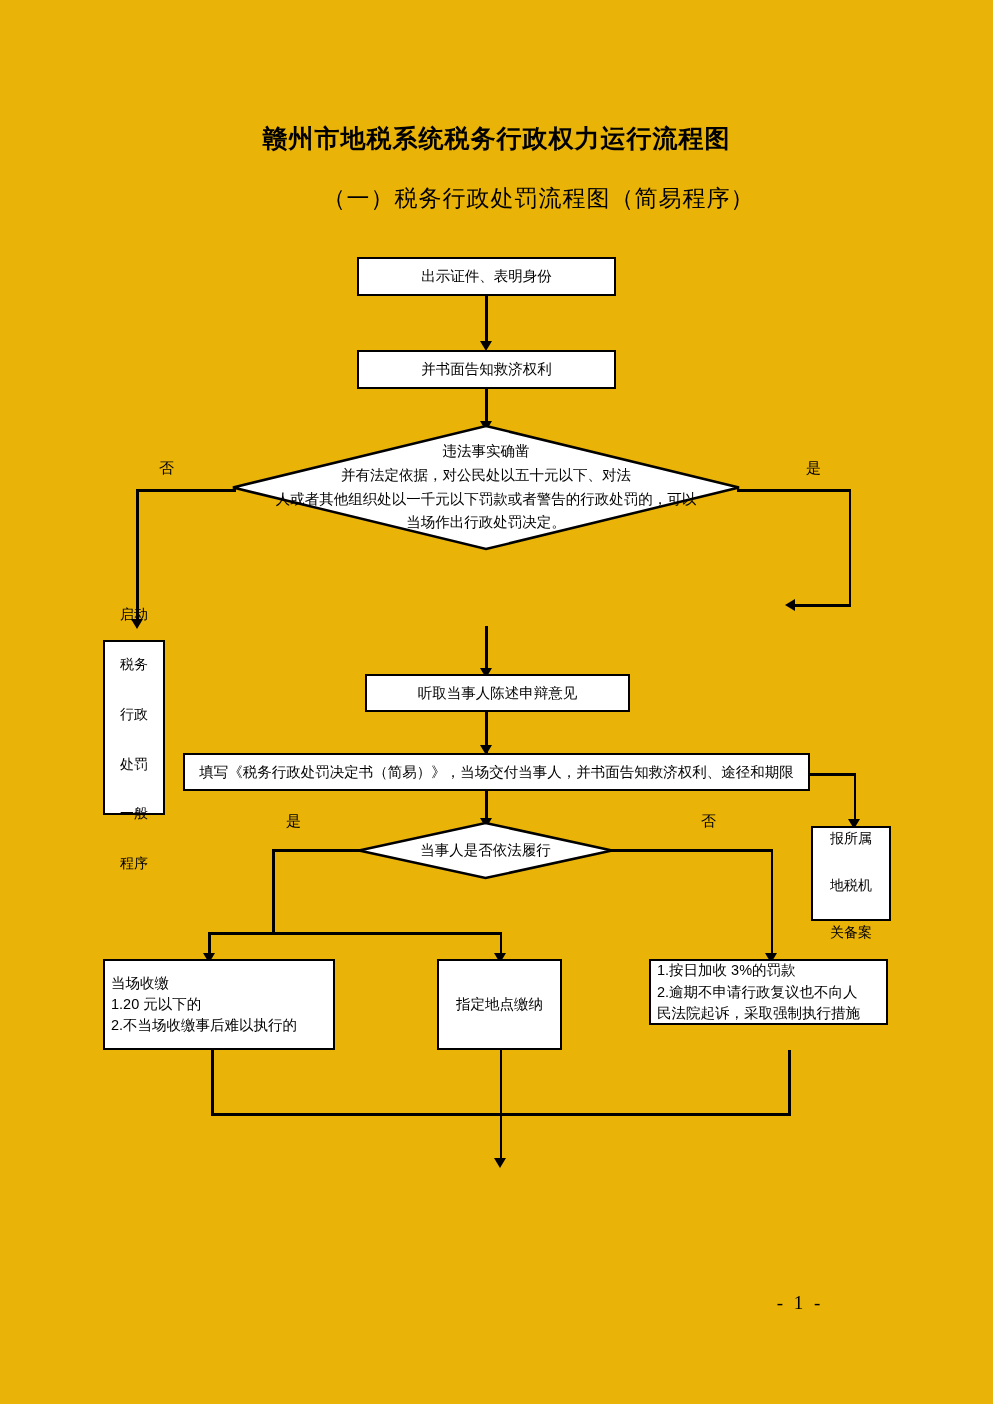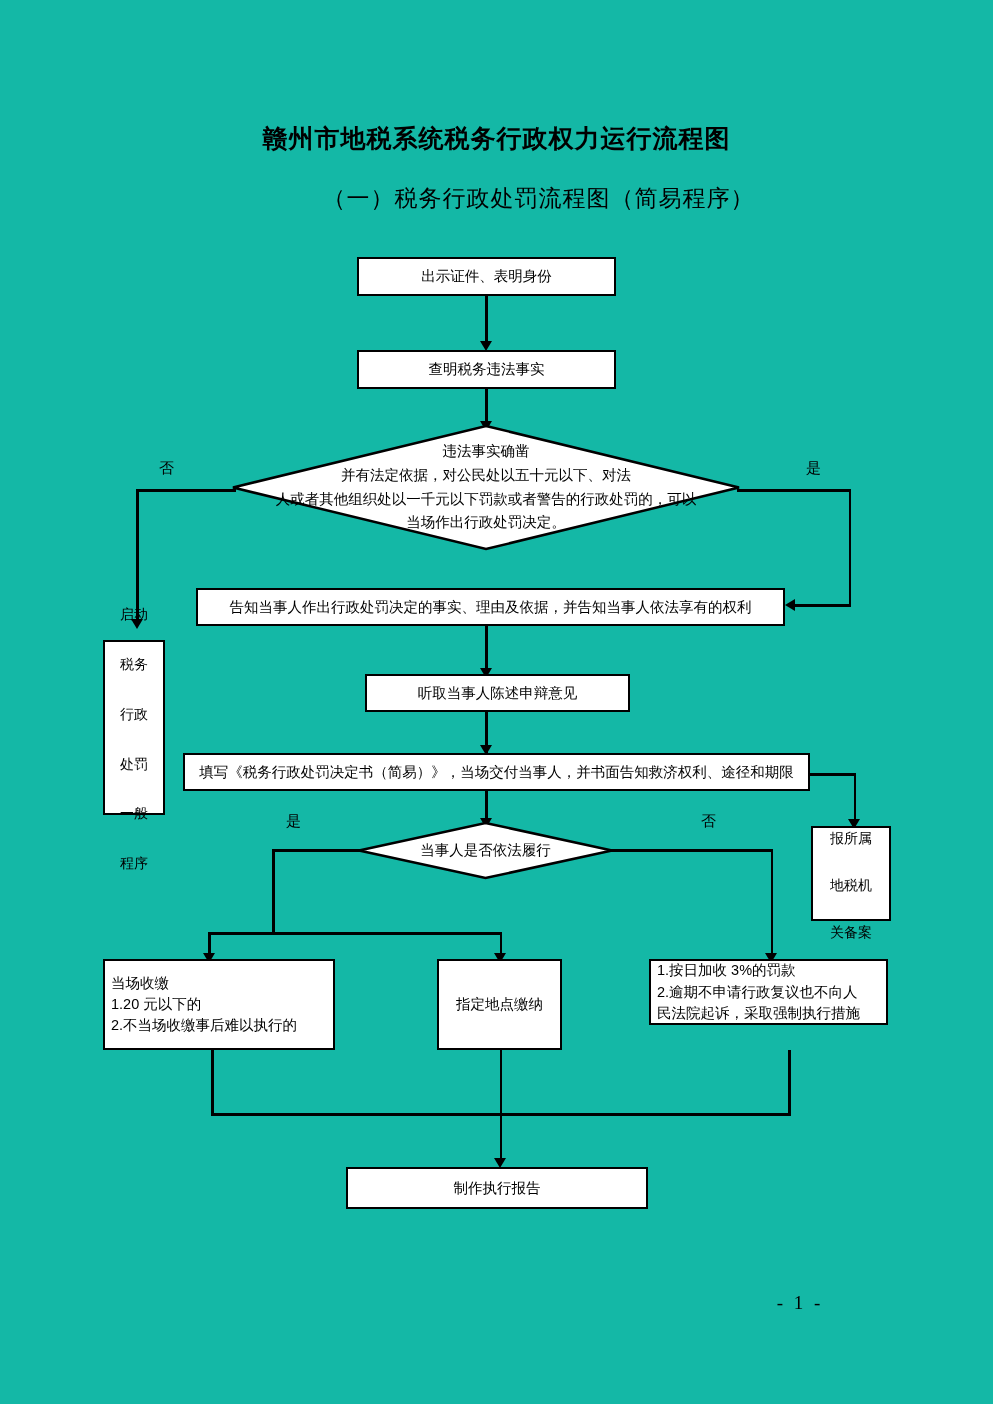--- a/index.html
+++ b/index.html
@@ -8,21 +8,21 @@
     background: #ffffff;
   }
   body {
     font-family: "Liberation Sans", "DejaVu Sans", sans-serif;
     color: #000000;
   }
   #page {
     position: relative;
     width: 993px;
     height: 1404px;
-    background: #14b8a6;
+    background: #eab308;
     overflow: hidden;
   }
   .title-main {
     position: absolute;
     left: 0;
     top: 122px;
     width: 993px;
     text-align: center;
     font-size: 25px;
     font-weight: bold;
@@ -142,21 +142,21 @@
   <div class="title-sub">（一）税务行政处罚流程图（简易程序）</div>
 
   <div class="node" style="left:357px; top:257px; width:259px; height:39px;">
     <span>出示证件、表明身份</span>
   </div>
 
   <div class="conn v" style="left:485px; top:296px; height:45px;"></div>
   <div class="arrow-d" style="left:479.8px; top:341px;"></div>
 
   <div class="node" style="left:357px; top:350px; width:259px; height:39px;">
-    <span>查明税务违法事实</span>
+    <span>并书面告知救济权利</span>
   </div>
 
   <div class="conn v" style="left:485px; top:389px; height:32px;"></div>
   <div class="arrow-d" style="left:479.8px; top:421px;"></div>
 
   <div class="diamond-wrap" style="left:232px; top:425px; width:508px; height:125px;">
     <svg width="508" height="125" viewBox="0 0 508 125">
       <polygon points="254,1 507,62.5 254,124 1,62.5" fill="#ffffff" stroke="#000000" stroke-width="2.5"></polygon>
     </svg>
     <div class="diamond-text">
@@ -183,23 +183,20 @@
 
   <div class="node stack" style="left:103px; top:640px; width:62px; height:175px; font-size:14px;">
     <span>启动</span>
     <span>税务</span>
     <span>行政</span>
     <span>处罚</span>
     <span>一般</span>
     <span>程序</span>
   </div>
 
-  <div class="node" style="left:196px; top:588px; width:589px; height:38px;">
-    <span>告知当事人作出行政处罚决定的事实、理由及依据，并告知当事人依法享有的权利</span>
-  </div>
 
   <div class="conn v" style="left:485px; top:626px; height:42px;"></div>
   <div class="arrow-d" style="left:479.8px; top:668px;"></div>
 
   <div class="node" style="left:365px; top:674px; width:265px; height:38px;">
     <span>听取当事人陈述申辩意见</span>
   </div>
 
   <div class="conn v" style="left:485px; top:712px; height:43px;"></div>
   <div class="arrow-d" style="left:479.8px; top:745px;"></div>
@@ -265,19 +262,16 @@
     </div>
   </div>
 
   <div class="conn v" style="left:211px; top:1050px; height:65px;"></div>
   <div class="conn v" style="left:499.5px; top:1050px; height:65px;"></div>
   <div class="conn v" style="left:788px; top:1050px; height:65px;"></div>
   <div class="conn h" style="left:211px; top:1113px; width:580px;"></div>
   <div class="conn v" style="left:499.5px; top:1113px; height:48px;"></div>
   <div class="arrow-d" style="left:494.3px; top:1158px;"></div>
 
-  <div class="node" style="left:346px; top:1167px; width:302px; height:42px;">
-    <span>制作执行报告</span>
-  </div>
 
   <div class="page-num">- 1 -</div>
 
 </div>
 
 </body></html>

